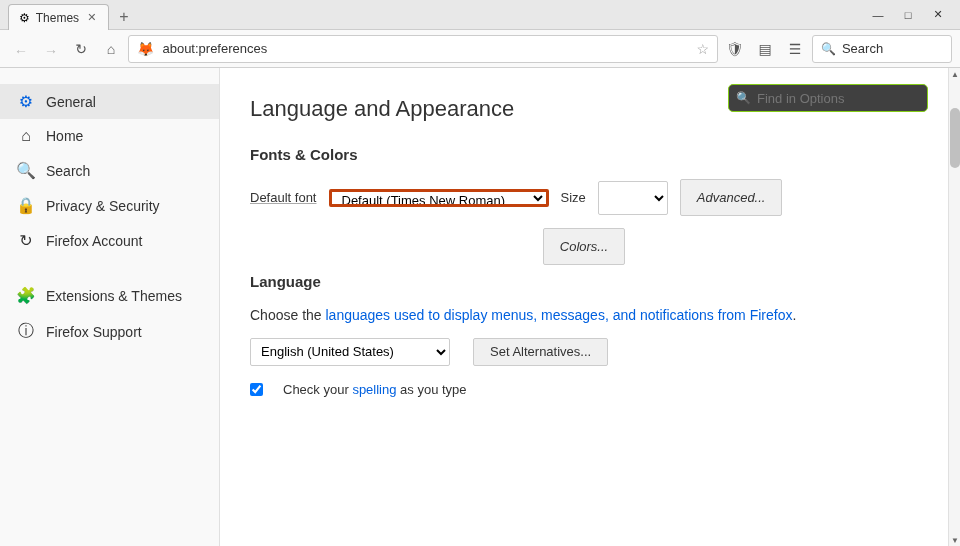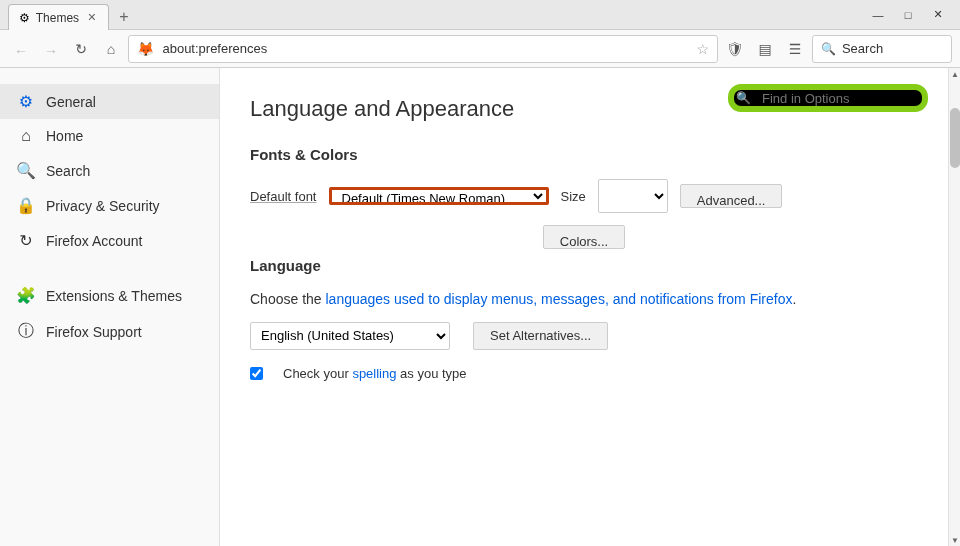--- a/index.html
+++ b/index.html
@@ -164,25 +164,25 @@
 
     
     .find-in-options {
       position: absolute;
       top: 16px;
       right: 20px;
     }
     .find-input {
       width: 200px;
       height: 28px;
-      border: 6px solid #84cc16;
-      border-radius: 13px;
+      border: 1px solid #84cc16;
+      border-radius: 5px;
       padding: 0 8px 0 28px;
       font-size: 13px;
-      background: #000000;
+      background: #404040;
       color: #999;
     }
     .find-input-wrapper {
       position: relative;
       display: inline-block;
     }
     .find-search-icon {
       position: absolute;
       left: 8px;
       top: 50%;
@@ -235,28 +235,29 @@
       width: 70px;
       height: 28px;
       border: 1px solid #ccc;
       border-radius: 2px;
       background: white;
       font-size: 13px;
       padding: 16px 4px;
       appearance: auto;
     }
     .btn-secondary {
-      height: 24px;
+      height: 37px;
       padding: 8px 16px;
       border: 1px solid #ccc;
       border-radius: 2px;
       background: #f0f0f0;
       font-size: 13px;
       color: #333;
       cursor: pointer;
+      font-style: italic;
     }
 
     .colors-row {
       display: flex;
       justify-content: center;
     }
 
     
     .language-section { margin-top: 8px; }
     .language-desc {

